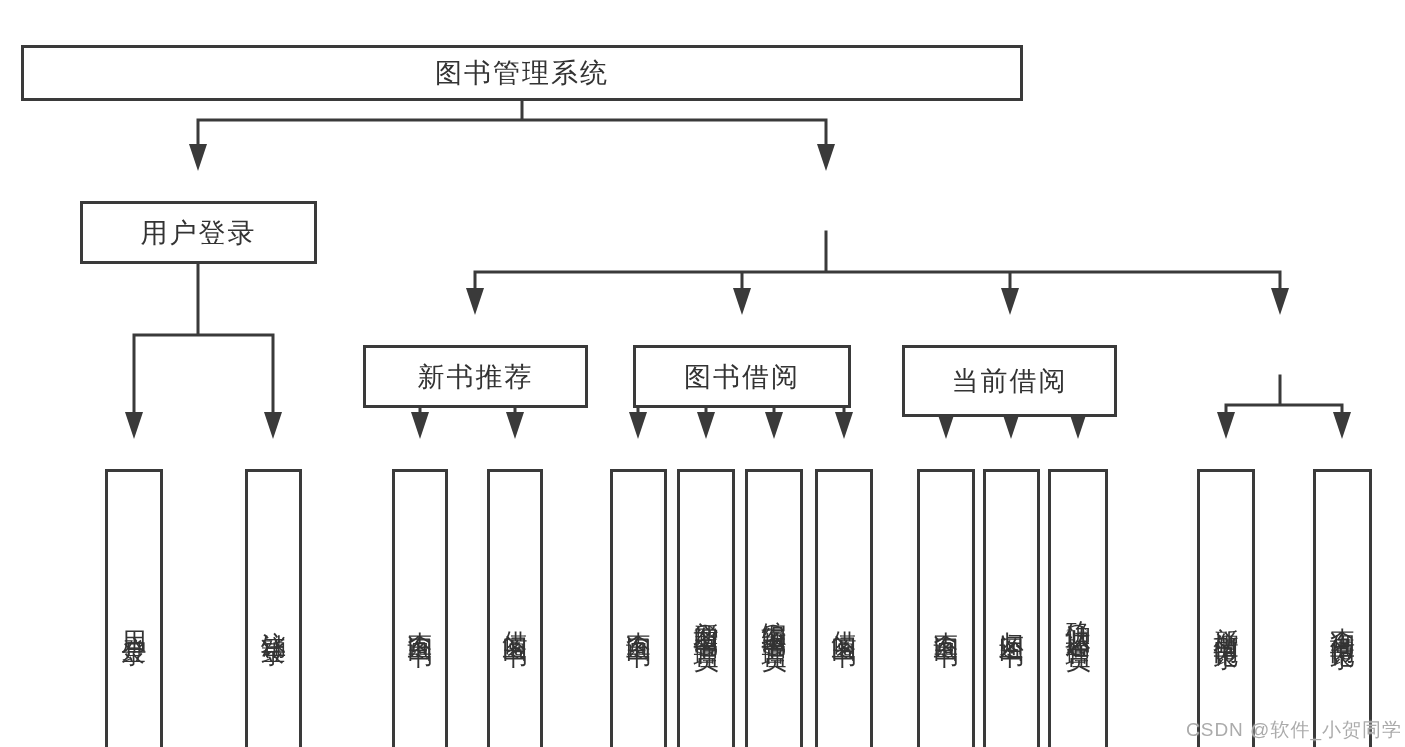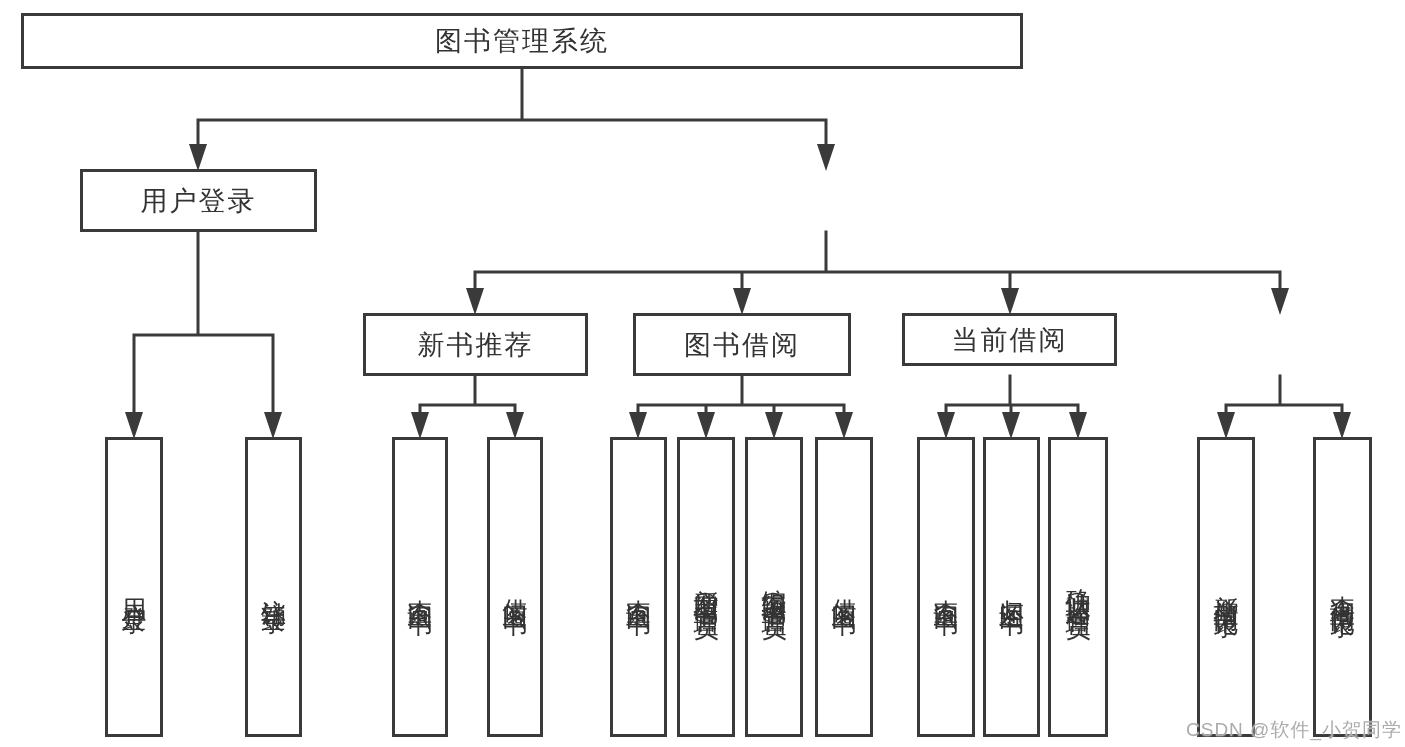--- a/index.html
+++ b/index.html
@@ -25,20 +25,21 @@
   .connectors polygon { fill: #3a3a3a; }
   .node {
     position: absolute;
     box-sizing: border-box;
     border: 3px solid #3a3a3a;
     background: #ffffff;
     display: flex;
     align-items: center;
     justify-content: center;
     color: #333333;
+    margin-top: 32px;
   }
   .node.h span {
     font-size: 27px;
     letter-spacing: 2px;
     white-space: nowrap;
     color: #333333;
   }
   .node.v span {
     writing-mode: vertical-rl;
     text-orientation: mixed;
@@ -106,21 +107,21 @@
   <div class="node h" style="left:80px;top:169px;width:237px;height:63px">
     <span>用户登录</span>
   </div>
 
   <div class="node h" style="left:633px;top:313px;width:218px;height:63px">
     <span>图书借阅</span>
   </div>
   <div class="node h" style="left:363px;top:313px;width:225px;height:63px">
     <span>新书推荐</span>
   </div>
-  <div class="node h" style="left:902px;top:313px;width:215px;height:53px">
+  <div class="node h" style="left:902px;top:313px;width:215px;height:72px">
     <span>当前借阅</span>
   </div>
 
   <div class="node v" style="left:105px;top:437px;width:58px;height:300px">
     <span>用户登录</span>
   </div>
   <div class="node v" style="left:245px;top:437px;width:57px;height:300px">
     <span>注销登录</span>
   </div>
 

